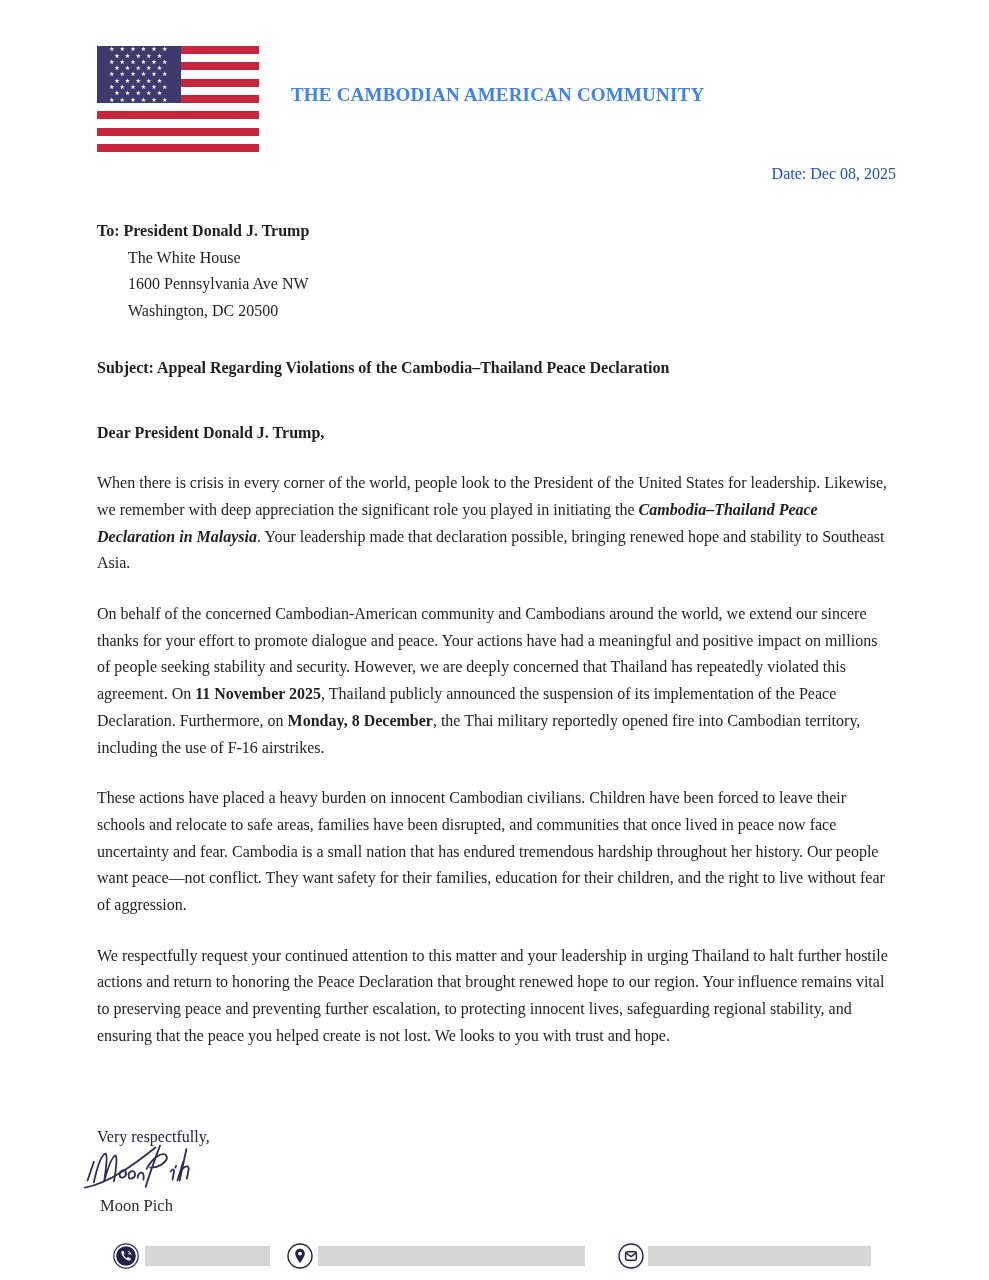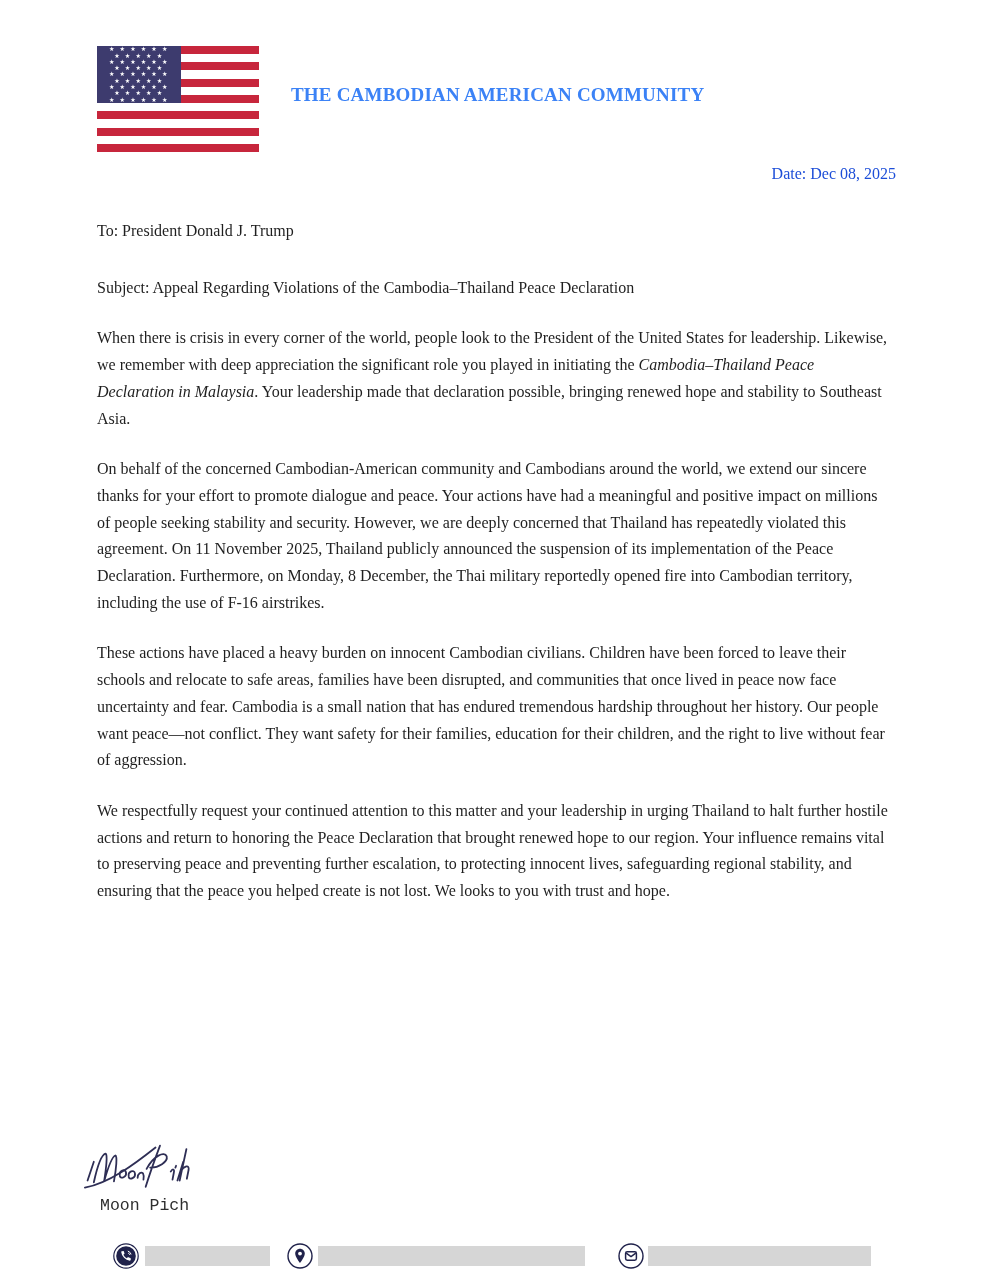--- a/index.html
+++ b/index.html
@@ -14,32 +14,32 @@
   .flag-canton{position:absolute;left:0;top:0;width:84px;height:57px;background:#3D3B6E;
     display:flex;flex-direction:column;justify-content:space-evenly;align-items:center;overflow:hidden}
   .star-row{color:#ffffff;font-family:"DejaVu Sans",sans-serif;font-size:6.1px;line-height:1;
     letter-spacing:1.6px;white-space:nowrap}
   
   .org-title{position:absolute;left:291px;top:84px;margin:0;font-size:19px;font-weight:bold;
     letter-spacing:.2px;color:#3b82f6;white-space:nowrap}
   .date-line{position:absolute;top:165px;right:93px;font-size:16px;color:#1d4ed8}
   
   .letter-body{position:absolute;left:97px;top:218px;width:795px;font-size:16px;line-height:26.7px}
-  .bold{font-weight:normal}
+  .bold{font-weight:bold}
   .italic{font-style:italic}
   .address{padding-left:31px}
   .subject{margin-top:30px}
   .salutation{margin-top:38px}
   .para{margin:24px 0 0 0}
   .para + .para{margin-top:24px}
   
   .closing{position:absolute;left:97px;top:1128px;width:320px;height:105px}
   .valediction{font-size:16px;color:#23233c}
   .signature{position:absolute;left:-13px;top:13px;width:152px;height:54px}
-  .typed-name{position:absolute;left:3px;top:68px;font-family:Liberation Mono, monospace;
+  .typed-name{position:absolute;left:3px;top:68px;font-family:Liberation Serif, serif;
     font-size:16.5px;color:#2e2e2e}
   
   .footer{position:absolute;left:0;top:1243px;width:989px;height:30px}
   .f-icon{position:absolute;top:0;width:26px;height:26px}
   .f-bar{position:absolute;top:3px;height:20px;background:#D6D6D6}
   #fi1{left:113px}#fb1{left:145px;width:125px}
   #fi2{left:287px}#fb2{left:318px;width:267px}
   #fi3{left:618px}#fb3{left:648px;width:223px}
 </style>
 </head>
@@ -61,34 +61,41 @@
         <div class="star-row">★ ★ ★ ★ ★ ★</div>
       </div>
   </div>
 
   <h1 class="org-title">THE CAMBODIAN AMERICAN COMMUNITY</h1>
 
   <div class="date-line">Date: Dec 08, 2025</div>
 
   <div class="letter-body">
     <div class="to-line bold">To: President Donald J. Trump</div>
+    <div class="address">
+      <div>The White House</div>
+      <div>1600 Pennsylvania Ave NW</div>
+      <div>Washington, DC 20500</div>
+    </div>
 
     <div class="subject bold">Subject: Appeal Regarding Violations of the Cambodia–Thailand Peace Declaration</div>
 
+    <div class="salutation bold">Dear President Donald J. Trump,</div>
 
     <p class="para"><span>When there is crisis in every corner of the world, people look to the President of the United States for leadership. Likewise, we remember with deep appreciation the significant role you played in initiating the </span><span class="bold italic">Cambodia–Thailand Peace Declaration in Malaysia</span><span>. Your leadership made that declaration possible, bringing renewed hope and stability to Southeast Asia.</span></p>
 
     <p class="para"><span>On behalf of the concerned Cambodian-American community and Cambodians around the world, we extend our sincere thanks for your effort to promote dialogue and peace. Your actions have had a meaningful and positive impact on millions of people seeking stability and security. However, we are deeply concerned that Thailand has repeatedly violated this agreement. On </span><span class="bold">11 November 2025</span><span>, Thailand publicly announced the suspension of its implementation of the Peace Declaration. Furthermore, on </span><span class="bold">Monday, 8 December</span><span>, the Thai military reportedly opened fire into Cambodian territory, including the use of F-16 airstrikes.</span></p>
 
     <p class="para">These actions have placed a heavy burden on innocent Cambodian civilians. Children have been forced to leave their schools and relocate to safe areas, families have been disrupted, and communities that once lived in peace now face uncertainty and fear. Cambodia is a small nation that has endured tremendous hardship throughout her history. Our people want peace—not conflict. They want safety for their families, education for their children, and the right to live without fear of aggression.</p>
 
     <p class="para">We respectfully request your continued attention to this matter and your leadership in urging Thailand to halt further hostile actions and return to honoring the Peace Declaration that brought renewed hope to our region. Your influence remains vital to preserving peace and preventing further escalation, to protecting innocent lives, safeguarding regional stability, and ensuring that the peace you helped create is not lost. We looks to you with trust and hope.</p>
   </div>
 
   <div class="closing">
+    <div class="valediction">Very respectfully,</div>
     <svg class="signature" viewBox="0 0 170 60" fill="none" stroke="#2E2E55" stroke-width="2" stroke-linecap="round" aria-label="Moon Pich">
       <path d="M4 44 L11 23"></path>
       <path d="M11 46 C15 28 20 15 24 14 C26.5 14 25 29 22.5 45 C27 29 32 17 35 16 C37.5 16 36 31 33.5 45"></path>
       <path d="M40 38 C39 33 46 30 47 35 C48 40 41 43 40 39 M50 39 C49 34 56 31 57 36 C58 41 51 44 50 40 M60 41 C60 36 64 34 66 36 C67 38 67 41 66.5 43"></path>
       <path d="M1 52 C28 47 56 26 80 7"></path>
       <path d="M85 5 C79 21 73 38 69 51 M70 31 C78 16 90 11 92.5 17 C94 23 83 30 74 29.5"></path>
       <path d="M97 34 C99 30.5 101.5 31 100.5 35 L99 43 M103 27.5 L102.2 29.5 M111 23 L104.5 44 M114.5 9 L107 44 M108 34 C112 27.5 118 26 117 32 L115 42"></path>
     </svg>
     <div class="typed-name">Moon Pich</div>
   </div>

